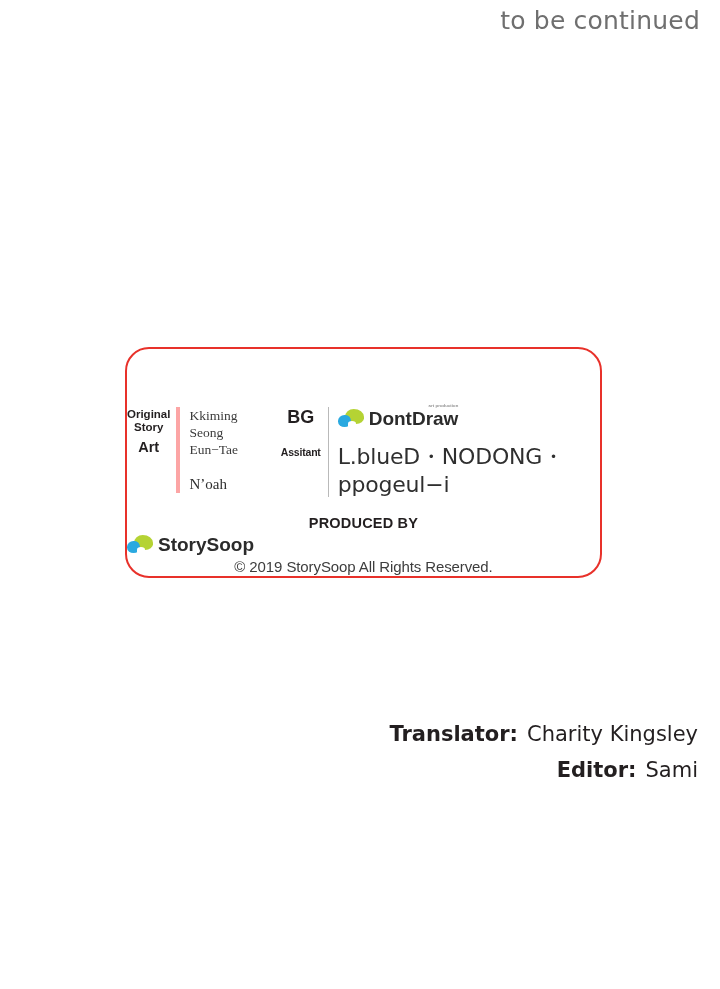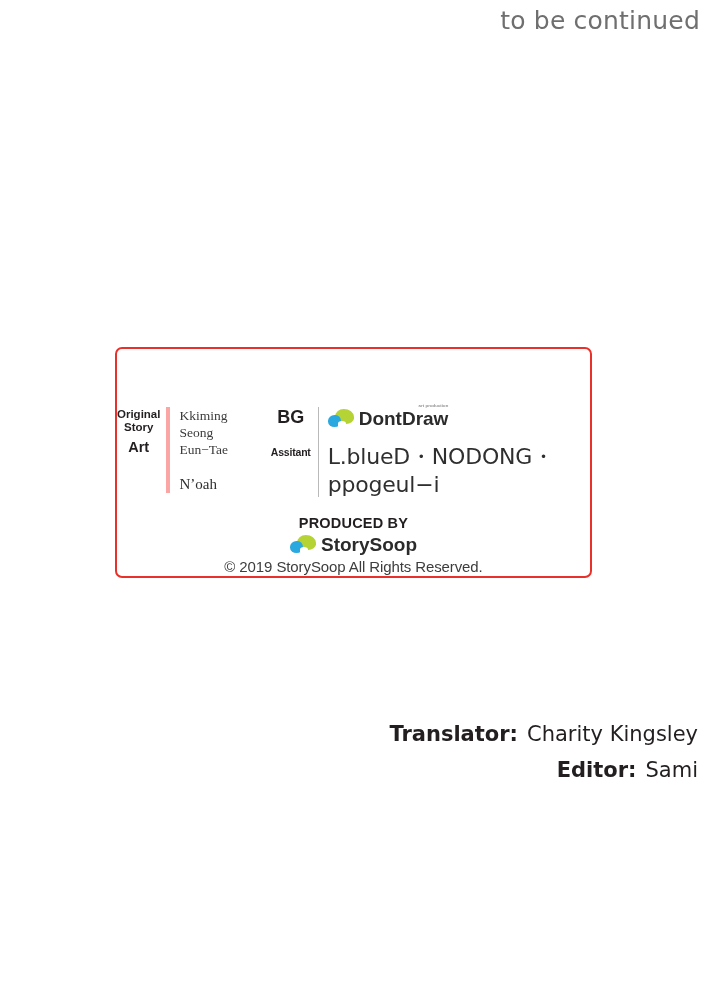--- a/index.html
+++ b/index.html
@@ -24,26 +24,26 @@
     font-size: 25px;
     letter-spacing: 0.2px;
     color: #6f6f6f;
     font-family: "DejaVu Sans", sans-serif;
     font-weight: 400;
   }
 
   
   .credits-box {
     position: absolute;
-    left: 115px;
+    left: 125px;
     top: 347px;
     width: 477px;
     height: 231px;
     border: 2px solid #e8312a;
-    border-radius: 7px;
+    border-radius: 24px;
     box-sizing: border-box;
   }
 
   .credits-inner {
     position: absolute;
     left: 0;
     top: 58px;
     width: 100%;
   }
 
@@ -152,21 +152,20 @@
   }
   .produced-by {
     font-size: 14.5px;
     font-weight: bold;
     letter-spacing: 0.2px;
     color: #231f20;
   }
   .soop-line {
     display: flex;
     align-items: center;
-    justify-content: center;
     margin-top: 3px;
   }
   .soop-text {
     font-size: 19px;
     font-weight: bold;
     color: #2b2b2b;
     margin-left: 5px;
   }
   .copyright {
     font-size: 15px;

